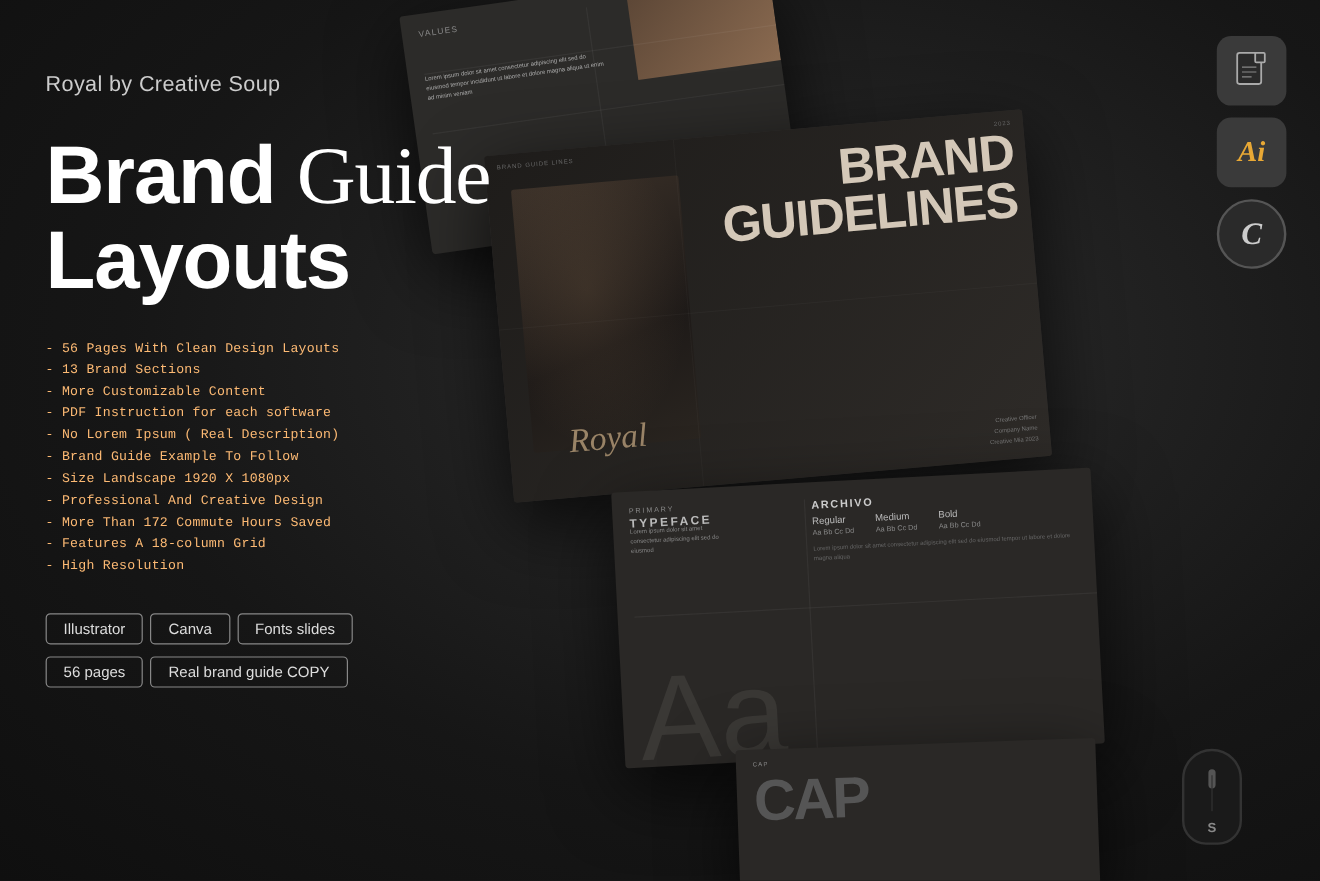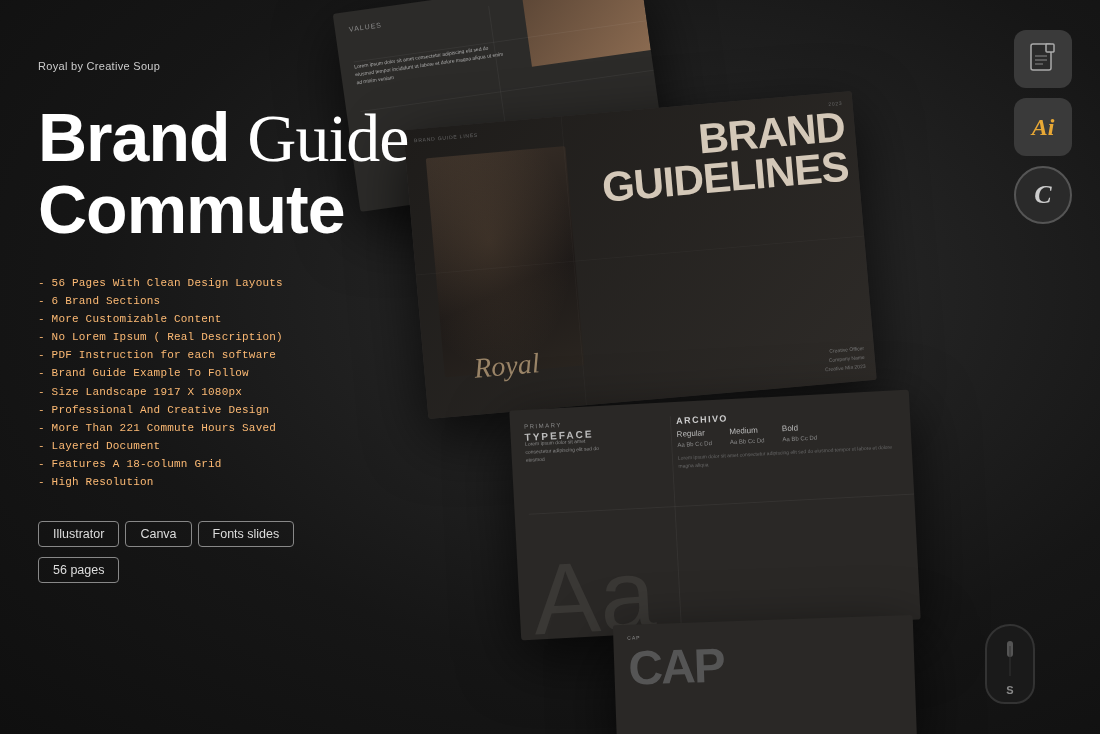--- a/index.html
+++ b/index.html
@@ -23,21 +23,21 @@
     
     .left-panel {
       position: absolute;
       left: 38px;
       top: 60px;
       width: 380px;
     }
 
     .brand-label {
       color: #cccccc;
-      font-size: 11px;
+      font-size: 18px;
       font-family: 'Arial', sans-serif;
       font-weight: 400;
       margin-bottom: 30px;
       letter-spacing: 0.3px;
     }
 
     .main-title {
       margin-bottom: 28px;
       line-height: 1.05;
     }
@@ -554,45 +554,45 @@
 </div>
 
 <div class="left-panel">
 
   <div class="brand-label">Royal by Creative Soup</div>
 
   <div class="main-title">
     <span class="title-line1">
       <span>Brand </span><span class="serif-part">Guide</span>
     </span>
-    <span class="title-line2">Commute</span>
+    <span class="title-line2">Layouts</span>
   </div>
 
   <ul class="features-list">
     <li>- 56 Pages With Clean Design Layouts</li>
-    <li>- 6 Brand Sections</li>
+    <li>- 13 Brand Sections</li>
     <li>- More Customizable Content</li>
+    <li>- PDF Instruction for each software</li>
     <li>- No Lorem Ipsum ( Real Description)</li>
-    <li>- PDF Instruction for each software</li>
     <li>- Brand Guide Example To Follow</li>
-    <li>- Size Landscape 1917 X 1080px</li>
+    <li>- Size Landscape 1920 X 1080px</li>
     <li>- Professional And Creative Design</li>
-    <li>- More Than 221 Commute Hours Saved</li>
-    <li>- Layered Document</li>
+    <li>- More Than 172 Commute Hours Saved</li>
     <li>- Features A 18-column Grid</li>
     <li>- High Resolution</li>
   </ul>
 
   <div class="tags-row">
     <span class="tag">Illustrator</span>
     <span class="tag">Canva</span>
     <span class="tag">Fonts slides</span>
   </div>
   <div class="tags-row" style="margin-top: 10px;">
     <span class="tag">56 pages</span>
+    <span class="tag">Real brand guide COPY</span>
   </div>
 
 </div>
 
 <div class="icon-column">
   <div class="icon-box file-icon">
     <svg width="28" height="32" viewBox="0 0 28 32" fill="none">
       <rect x="2" y="1" width="20" height="26" rx="2" stroke="#aaa" stroke-width="1.5" fill="#2a2a2a"></rect>
       <path d="M17 1 L25 9" stroke="#aaa" stroke-width="1.5"></path>
       <rect x="17" y="1" width="8" height="8" rx="1" fill="#333" stroke="#aaa" stroke-width="1.5"></rect>

